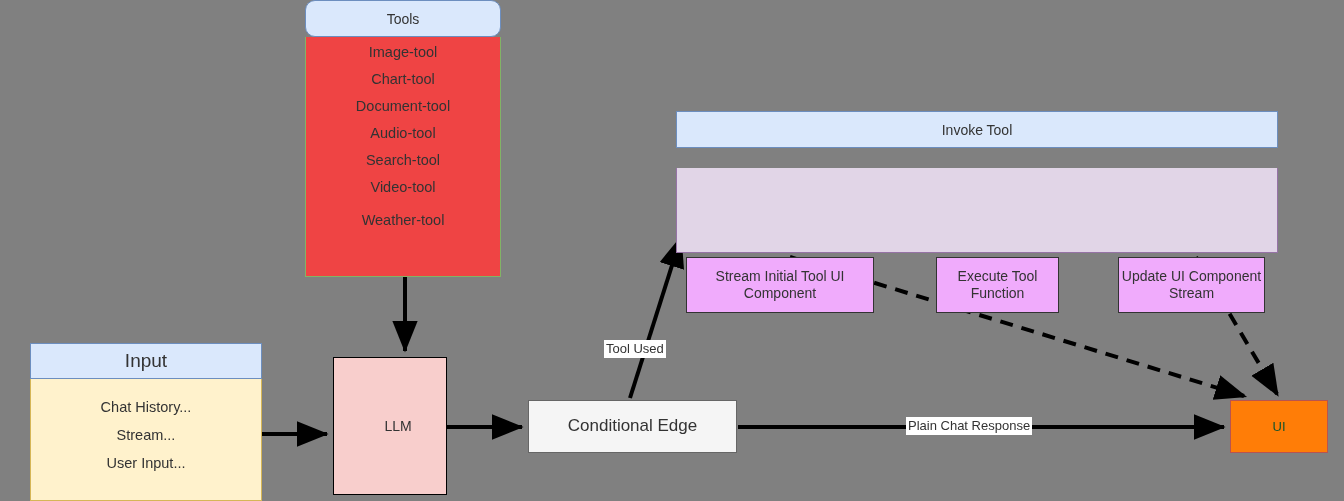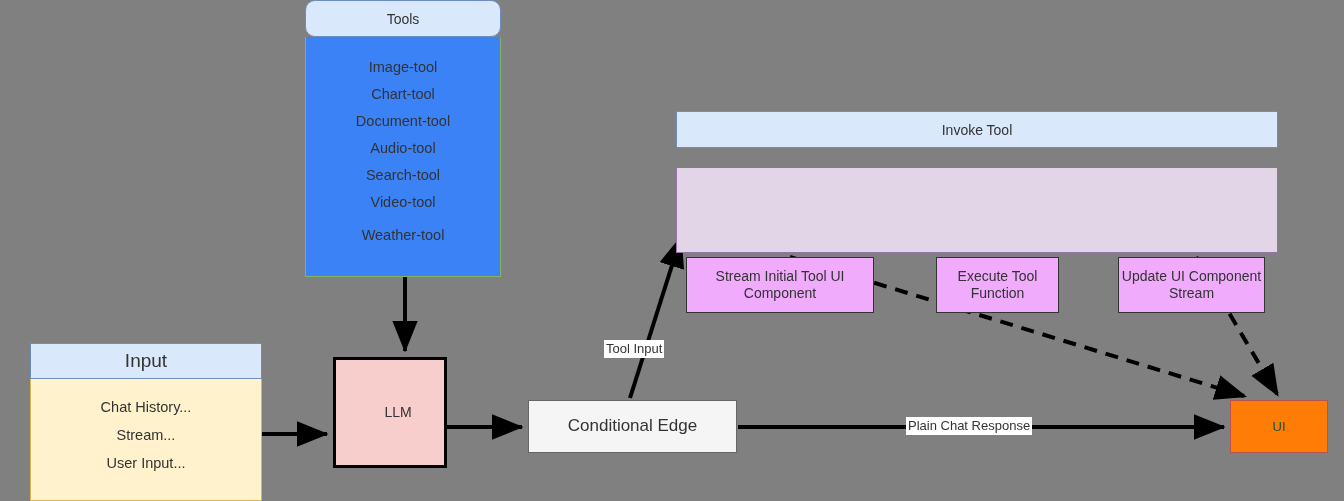--- a/index.html
+++ b/index.html
@@ -52,24 +52,24 @@
     justify-content: center;
     color: #333333;
     flex: none;
   }
   .group-body {
     box-sizing: border-box;
     flex: 1 1 auto;
   }
   #tools-header { height: 37px; font-size: 14px; border-radius: 10px; }
   #tools-body {
-    background: #3b82f6;
+    background: #ef4444;
     border: 1px solid #82b366;
     border-top: none;
-    padding-top: 16px;
+    padding-top: 1px;
   }
   .tool-item {
     font-size: 14.5px;
     color: #333333;
     text-align: center;
     padding: 5.5px 0;
   }
   .tool-item.spaced { padding-top: 12px; }
 
   
@@ -117,23 +117,23 @@
   .white-box {
     background: #f0abfc;
     border: 1px solid #333333;
     font-size: 14px;
   }
   #stream-initial { left: 9px;   top: 89px; width: 188px; height: 56px; }
   #execute-tool   { left: 259px; top: 89px; width: 123px; height: 56px; }
   #update-ui      { left: 441px; top: 89px; width: 147px; height: 56px; }
 
   #llm-node {
-    left: 333px; top: 357px; width: 114px; height: 111px;
+    left: 333px; top: 357px; width: 114px; height: 138px;
     background: #f8cecc;
-    border: 3px solid #000000;
+    border: 1px solid #000000;
     font-size: 14px;
     padding-left: 16px;
   }
   #conditional-edge {
     left: 528px; top: 400px; width: 209px; height: 53px;
     background: #f5f5f5;
     border: 1px solid #666666;
     font-size: 17px;
     color: #333333;
   }
@@ -228,16 +228,16 @@
       <div class="node white-box" id="stream-initial">Stream Initial Tool UI Component</div>
       <div class="node white-box" id="execute-tool">Execute Tool Function</div>
       <div class="node white-box" id="update-ui">Update UI Component Stream</div>
     </div>
   </div>
 
   <div class="node" id="llm-node">LLM</div>
   <div class="node" id="conditional-edge">Conditional Edge</div>
   <div class="node" id="ui-node">UI</div>
 
-  <div class="edge-label" id="label-tool-used">Tool Input</div>
+  <div class="edge-label" id="label-tool-used">Tool Used</div>
   <div class="edge-label" id="label-plain-text">Plain Chat Response</div>
 
 </div>
 
 </body></html>

